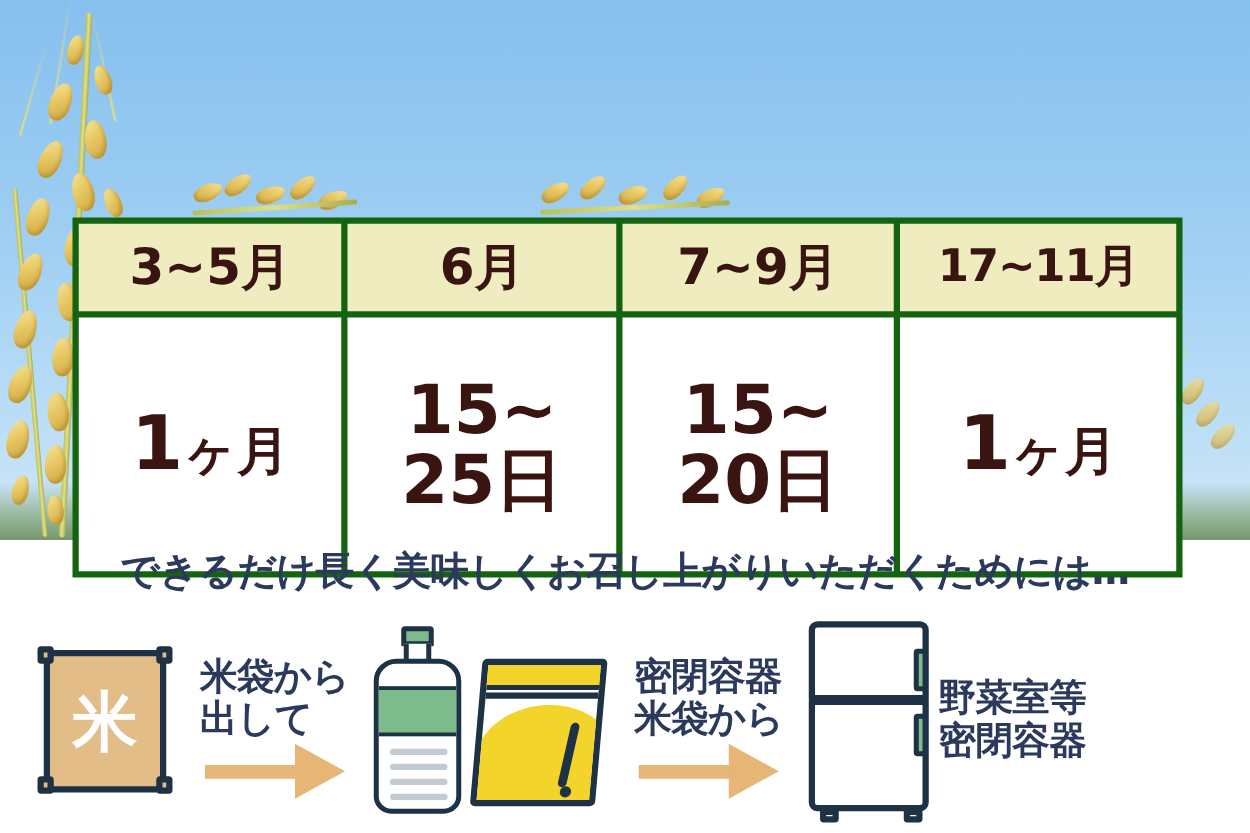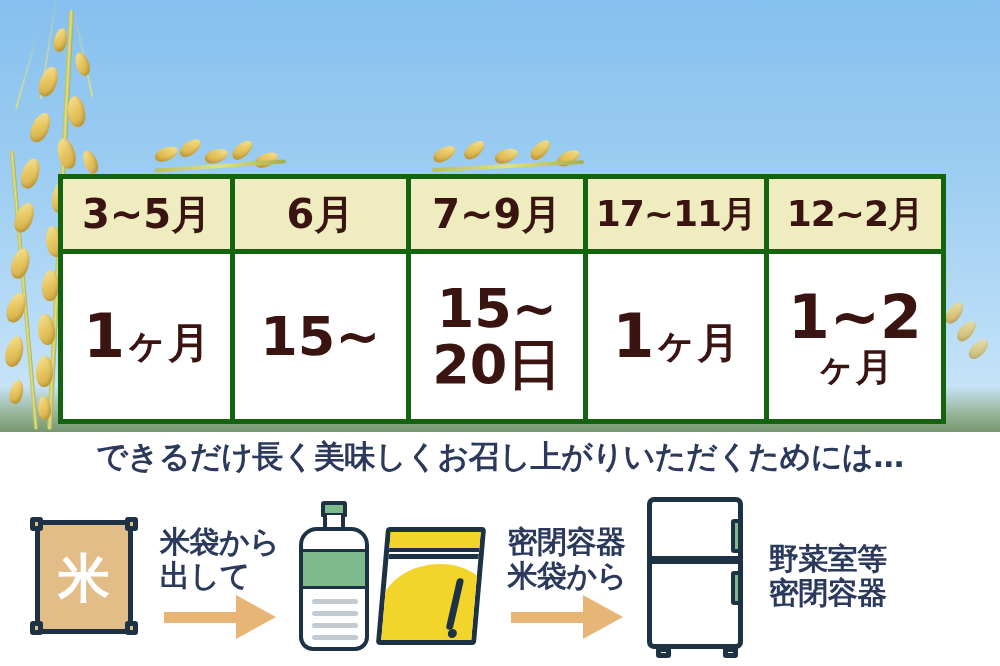--- a/index.html
+++ b/index.html
@@ -101,21 +101,21 @@
     line-height: 1;
     white-space: nowrap;
   }
 
   
   #table-wrap {
     position: absolute;
     left: 58px;
     top: 174px;
     width: 888px;
-    height: 250px;
+    height: 288px;
     background: #14630f;
     padding: 5px;
     display: flex;
     gap: 5px;
   }
   .col {
     flex: 1 1 0;
     display: flex;
     flex-direction: column;
     gap: 5px;
@@ -475,45 +475,39 @@
       <div class="cell-head">3~5月</div>
       <div class="cell-body">
         <span class="dur-line"><span class="big">1</span><span class="unit">ヶ月</span></span>
       </div>
     </div>
 
     <div class="col c2">
       <div class="cell-head">6月</div>
       <div class="cell-body">
         <span class="dur-line mid">15~</span>
+        <span class="dur-line mid">25日</span>
       </div>
     </div>
 
     <div class="col c3">
       <div class="cell-head">7~9月</div>
       <div class="cell-body">
         <span class="dur-line mid">15~</span>
         <span class="dur-line mid">20日</span>
       </div>
     </div>
 
     <div class="col c4">
       <div class="cell-head narrow">17~11月</div>
       <div class="cell-body">
         <span class="dur-line"><span class="big">1</span><span class="unit">ヶ月</span></span>
       </div>
     </div>
 
-    <div class="col c5">
-      <div class="cell-head narrow">12~2月</div>
-      <div class="cell-body">
-        <span class="dur-line big">1~2</span>
-        <span class="dur-line unit-sm">ヶ月</span>
-      </div>
-    </div>
 
   </div>
 
   <div id="subtitle">できるだけ長く美味しくお召し上がりいただくためには…</div>
 
   <div id="steps">
 
     <div class="step" style="margin-left:30px;">
       <div class="step-art">
         <div class="bag">
@@ -576,21 +570,21 @@
       <div class="step-art">
         <div class="fridge">
           <div class="fridge-top"></div>
           <div class="fridge-bot"></div>
           <div class="fridge-handle h1"></div>
           <div class="fridge-handle h2"></div>
           <div class="fridge-foot fl"></div>
           <div class="fridge-foot fr"></div>
         </div>
       </div>
-      <div style="margin-left:18px;">
+      <div style="">
         <div class="step-txt">
           <span class="ln">野菜室等</span>
           <span class="ln">密閉容器</span>
         </div>
       </div>
     </div>
 
   </div>
 
 </div>

